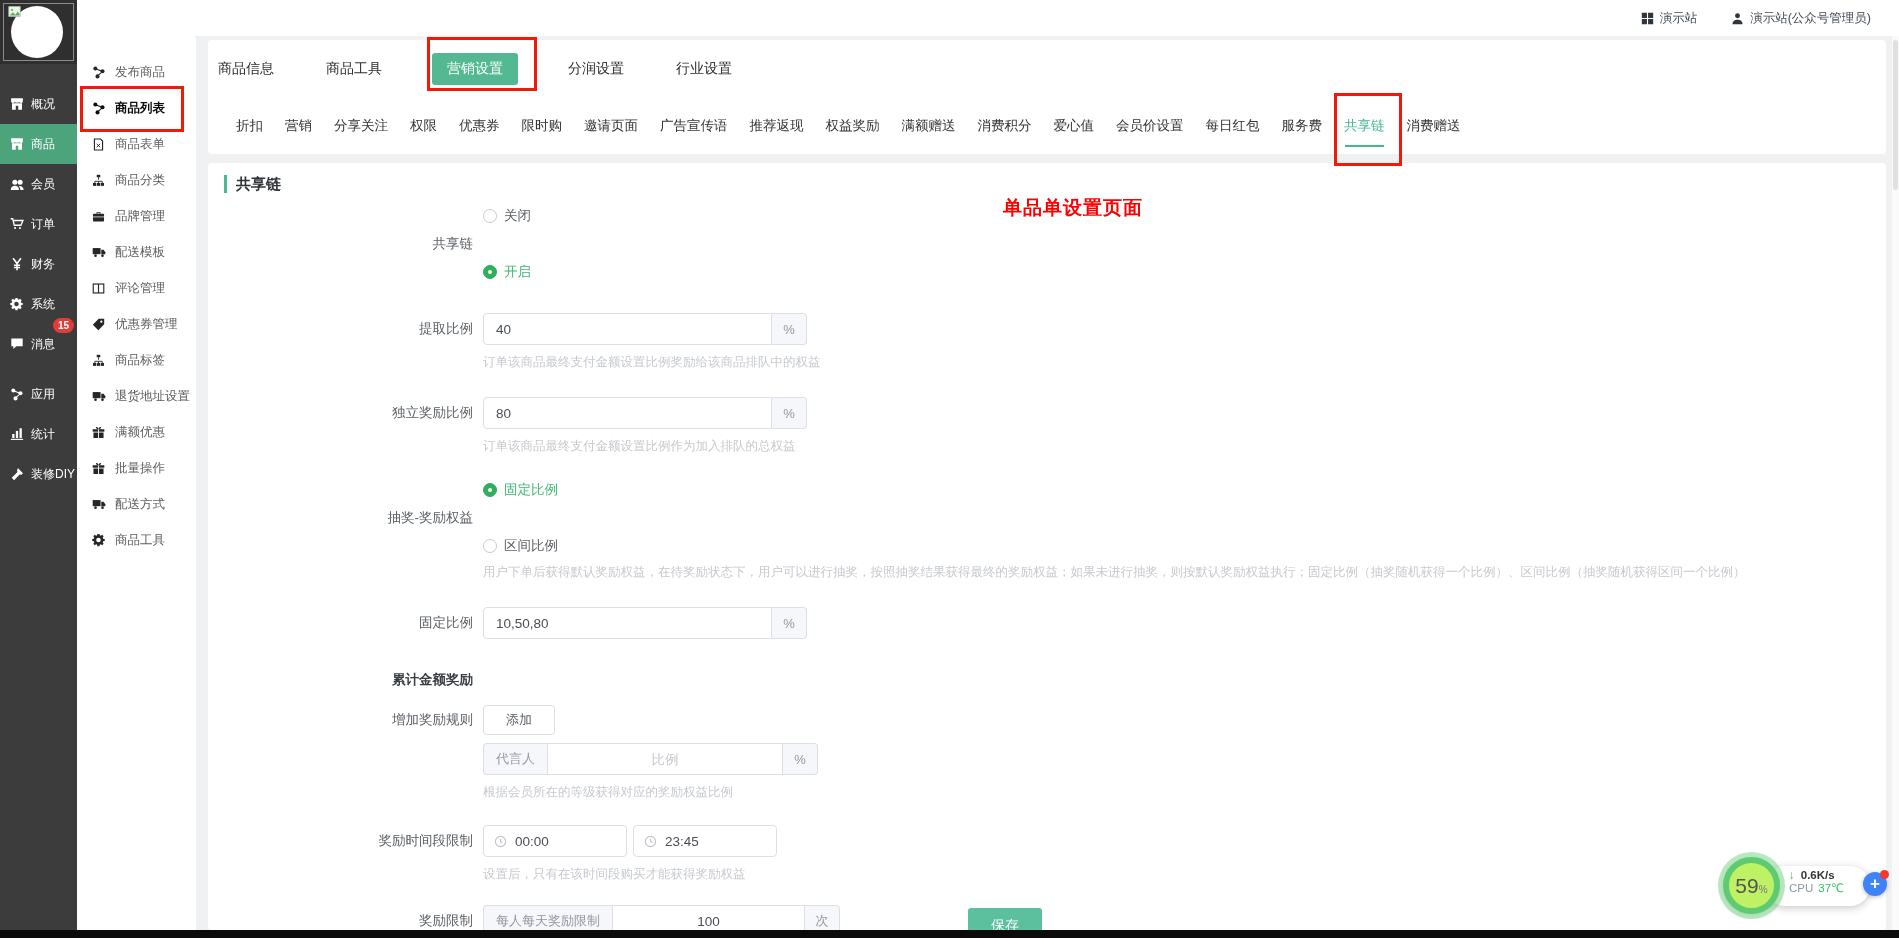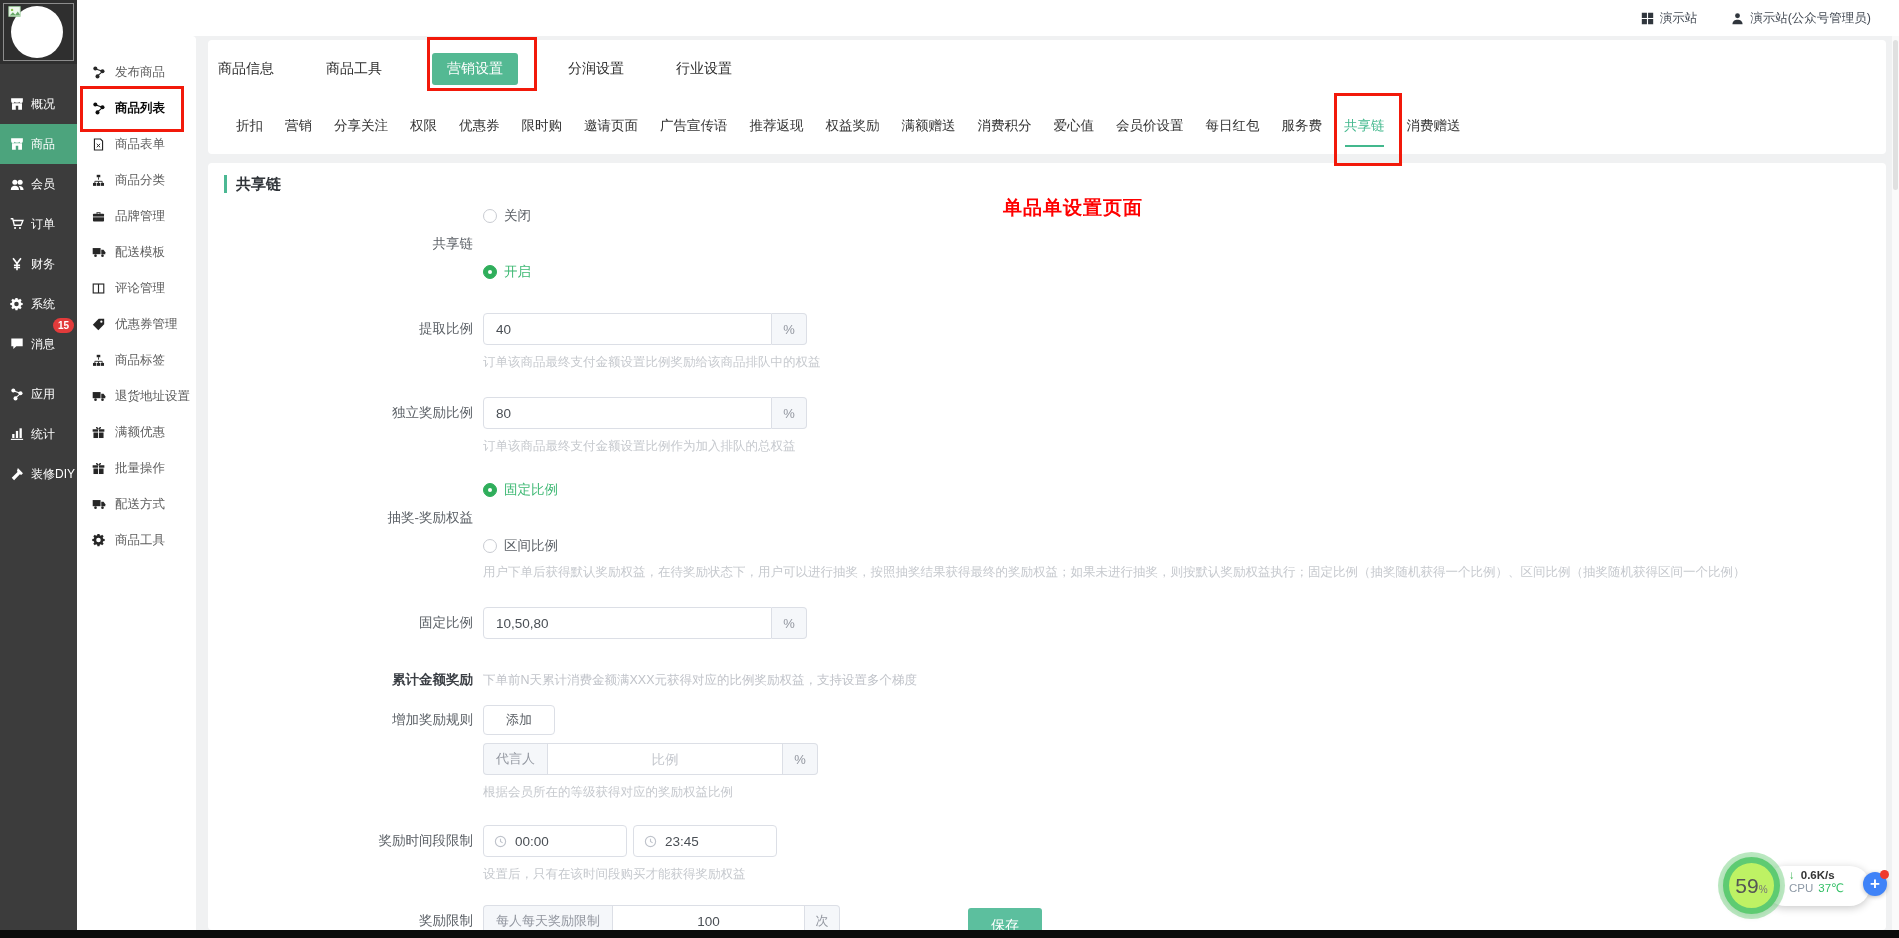--- a/index.html
+++ b/index.html
@@ -507,21 +507,20 @@
     <div class="f-row mt26">
       <span class="f-label">固定比例</span>
       <div class="grp">
         <input class="inp" value="10,50,80" style="">
         <span class="addon suffix">%</span>
       </div>
     </div>
 
     <div class="f-row mt32">
       <span class="f-label strong">累计金额奖励</span>
-      <span class="help-inline">下单前N天累计消费金额满XXX元获得对应的比例奖励权益，支持设置多个梯度</span>
     </div>
 
     <div class="mt28">
       <div class="f-row">
         <span class="f-label">增加奖励规则</span>
         <button class="btn-plain">添加</button>
       </div>
       <div class="f-row mt8">
         <span class="f-label"></span>
         <div class="grp">

